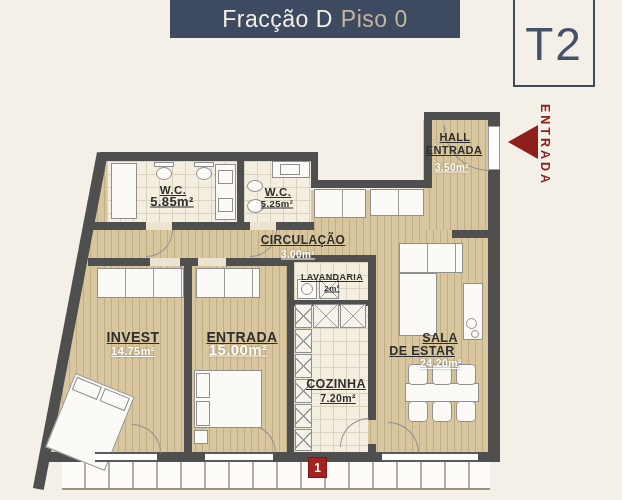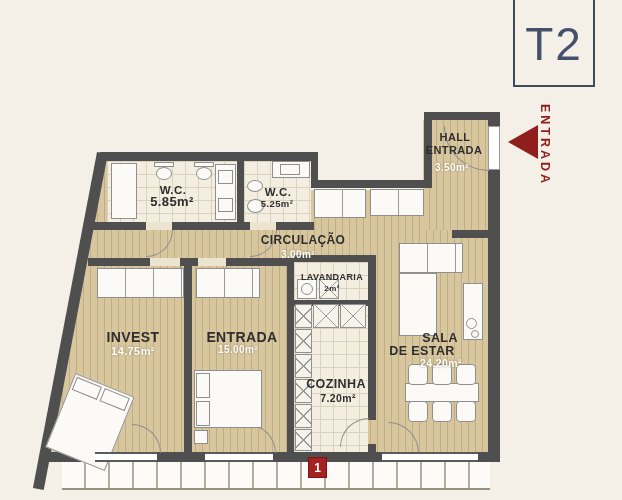--- a/index.html
+++ b/index.html
@@ -51,38 +51,42 @@
   .arc.bl{border-left:1px solid #8f8f8f;border-bottom:1px solid #8f8f8f;border-bottom-left-radius:100%;}
 
   .window{position:absolute;height:10px;background:#ffffff;border-top:2px solid #5a5a5a;
           border-bottom:2px solid #5a5a5a;box-sizing:border-box;z-index:7;}
   .balcony{position:absolute;left:62px;top:462px;width:428px;height:26px;background:#fcfbf7;
            background-image:repeating-linear-gradient(90deg,transparent 0 22px,#b3ada0 22px 24px);
            border-bottom:2px solid #98927f;z-index:2;}
 
   
   .label{position:absolute;font-weight:bold;color:#2e2e2e;text-align:right;white-space:nowrap;
-         transform:translate(-50%,-50%);z-index:10;letter-spacing:.4px;}
+         transform:translate(-50%,-50%);z-index:10;letter-spacing:.4px;text-decoration:underline;}
   .area-light{color:#ffffff;text-shadow:0 0 2px rgba(110,92,55,.7);}
 
   .watermark{position:absolute;left:288px;top:231px;z-index:11;line-height:1.1;pointer-events:none;}
   .watermark .w1{font-size:19px;font-weight:800;color:rgba(61,76,112,.55);letter-spacing:.5px;}
   .watermark .w2{font-size:8.5px;font-weight:bold;color:rgba(214,140,70,.85);letter-spacing:2.5px;margin-left:24px;}
 
   .unit-badge{position:absolute;left:308px;top:457px;width:17px;height:19px;background:#a32222;
               border:1px solid #801414;color:#fff;font-size:12px;font-weight:bold;display:flex;
               align-items:center;justify-content:center;z-index:12;}
   .entry-open{position:absolute;left:488px;top:126px;width:12px;height:44px;background:#ffffff;
               border:1px solid #999;box-sizing:border-box;z-index:6;}
 </style>
 </head>
 <body>
 
 <div class="stage">
 
+  <div class="header">
+    <span class="t1">Fracção D</span>
+    <span class="t2">Piso 0</span>
+  </div>
 
   <div class="typology">T2</div>
 
   <div class="entrada-txt">ENTRADA</div>
   <div class="entrada-arrow"></div>
 
   <div class="wood plan-base"></div>
   <div class="wood" style="left:423px;top:120px;width:65px;height:110px;"></div>
   <div class="tile" style="left:107px;top:161px;width:130px;height:61px;z-index:2;"></div>
   <div class="tile" style="left:244px;top:161px;width:67px;height:61px;z-index:2;"></div>
@@ -195,21 +199,21 @@
   <div class="label" style="left:303px;top:240px;font-size:12px;">CIRCULAÇÃO</div>
   <div class="label area-light" style="left:298px;top:254px;font-size:10px;">3.00m²</div>
   <div class="label" style="left:332px;top:277px;font-size:9px;">LAVANDARIA</div>
   <div class="label" style="left:332px;top:288px;font-size:8px;">2m²</div>
   <div class="label" style="left:455px;top:137px;font-size:11px;">HALL</div>
   <div class="label" style="left:454px;top:150px;font-size:11px;">ENTRADA</div>
   <div class="label area-light" style="left:452px;top:167px;font-size:10px;">3.50m²</div>
   <div class="label" style="left:133px;top:337px;font-size:14px;">INVEST</div>
   <div class="label area-light" style="left:133px;top:351px;font-size:11px;">14.75m²</div>
   <div class="label" style="left:242px;top:337px;font-size:14px;">ENTRADA</div>
-  <div class="label area-light" style="left:238px;top:349px;font-size:10px;">15.00m²</div>
+  <div class="label area-light" style="left:238px;top:349px;font-size:15px;">15.00m²</div>
   <div class="label" style="left:336px;top:384px;font-size:12.5px;">COZINHA</div>
   <div class="label" style="left:338px;top:398px;font-size:10.5px;">7.20m²</div>
   <div class="label" style="left:440px;top:338px;font-size:12.5px;">SALA</div>
   <div class="label" style="left:422px;top:351px;font-size:12.5px;">DE ESTAR</div>
   <div class="label area-light" style="left:441px;top:363px;font-size:10.5px;">24.20m²</div>
 
 
   <div class="unit-badge">1</div>
 
 </div>

